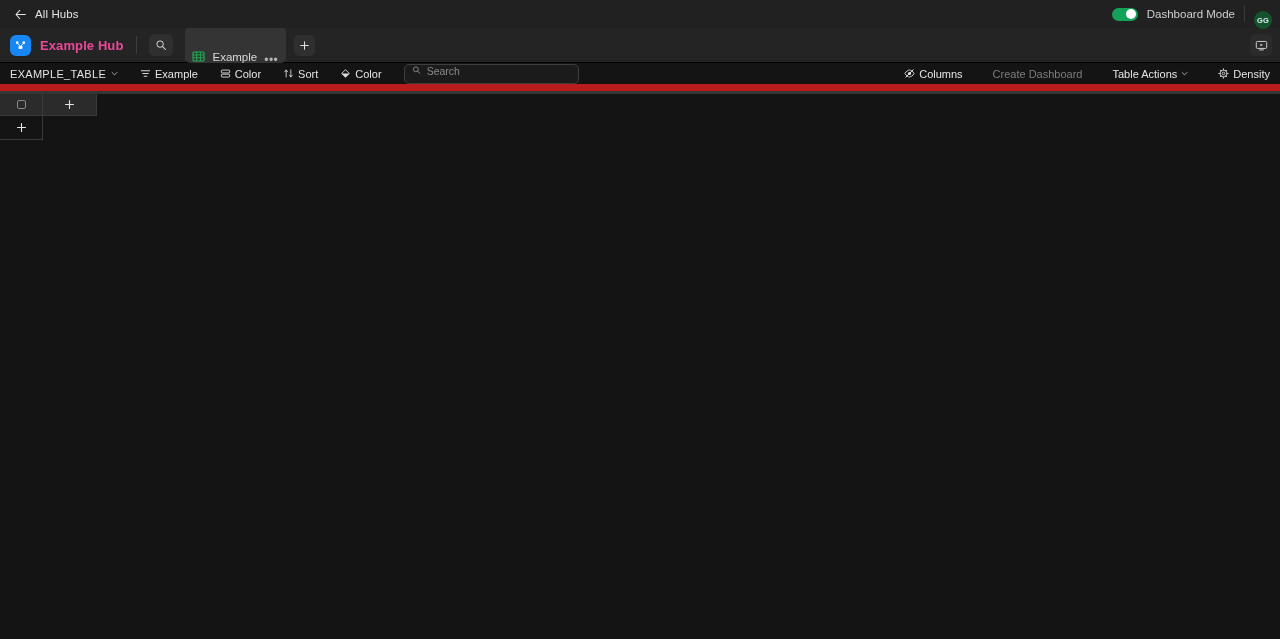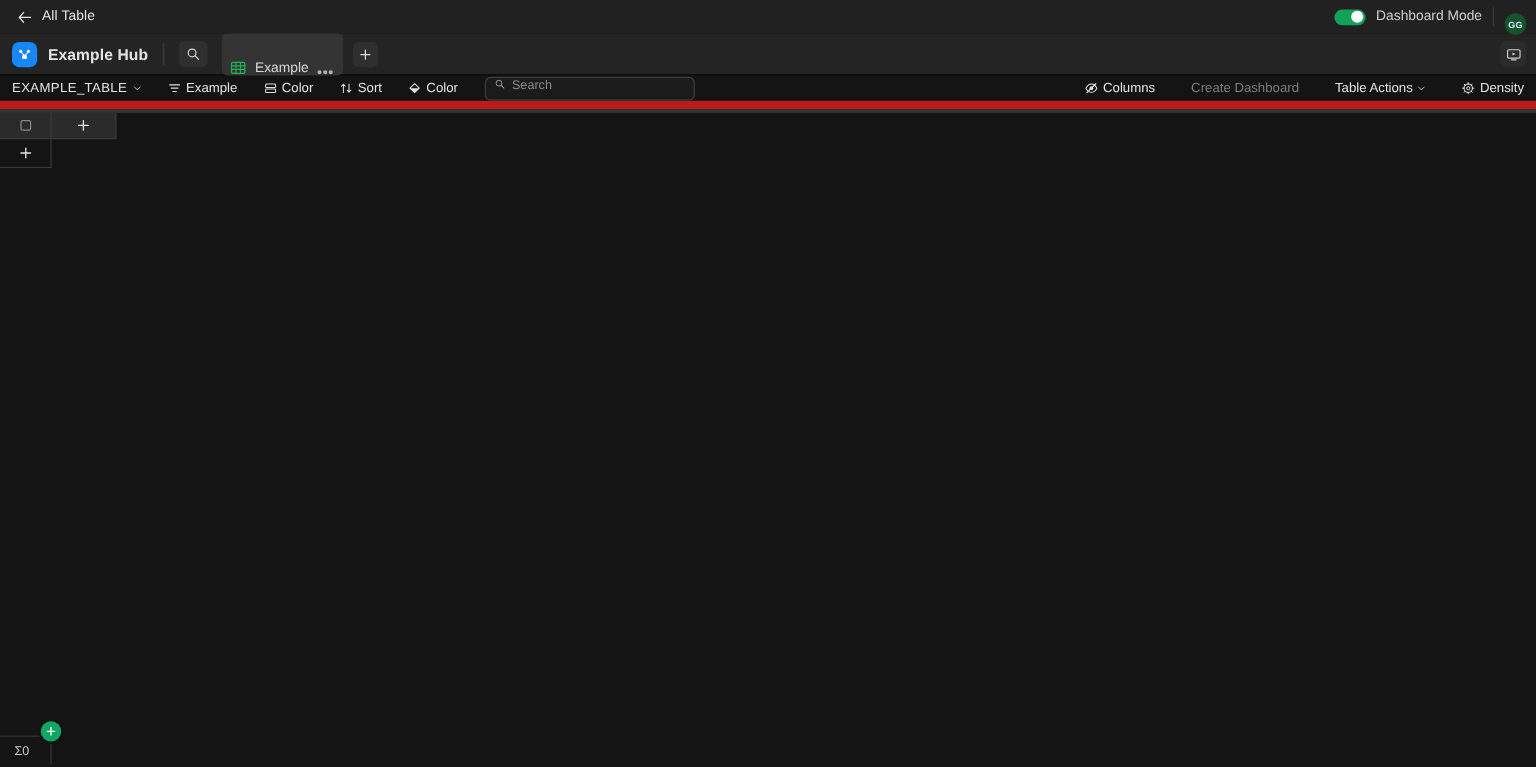--- a/index.html
+++ b/index.html
@@ -84,21 +84,21 @@
     width: 21px; height: 21px;
     border-radius: 6px;
     background: #1787f5;
     display: flex; align-items: center; justify-content: center;
     flex: none;
     cursor: pointer;
   }
   .hub-title {
     font-size: 13px;
     font-weight: 700;
-    color: #e5e5e5;
+    color: #ec4899;
     margin-left: 9px;
     letter-spacing: .1px;
     white-space: nowrap;
   }
   .hub-sep { width: 1px; height: 18px; background: #3d3d3d; margin: 0 12px 0 13px; }
   .icon-btn {
     width: 24px; height: 22px;
     border-radius: 5px;
     background: #2f2f2f;
     display: flex; align-items: center; justify-content: center;
@@ -270,21 +270,21 @@
   }
 </style>
 </head>
 <body>
 
 <div class="topbar">
   <div class="back-group">
     <svg class="back-arrow" viewBox="0 0 16 16">
       <path d="M7 3 L2.5 8 L7 13 M2.5 8 L14 8" fill="none" stroke="#e3e3e3" stroke-width="1.3" stroke-linecap="round" stroke-linejoin="round"></path>
     </svg>
-    <span class="back-label">All Table</span>
+    <span class="back-label">All Hubs</span>
   </div>
 
   <div class="topbar-right">
     <div class="toggle"></div>
     <span class="dev-label">Dashboard Mode</span>
     <div class="vdiv"></div>
     <div class="avatar">GG</div>
   </div>
 </div>
 
@@ -427,23 +427,13 @@
       </svg>
     </div>
   </div>
 
   <div class="addrow-cell">
     <svg class="plus-glyph" viewBox="0 0 16 16">
       <path d="M8 2.2 V13.8 M2.2 8 H13.8" stroke="#e6e6e6" stroke-width="1.6" stroke-linecap="round"></path>
     </svg>
   </div>
 
-  <div class="footer">
-    <div class="fab">
-      <svg width="9" height="9" viewBox="0 0 16 16">
-        <path d="M8 2.6 V13.4 M2.6 8 H13.4" stroke="#ffffff" stroke-width="2" stroke-linecap="round"></path>
-      </svg>
-    </div>
-    <div class="summary-row">
-      <div class="sum-cell">Σ0</div>
-    </div>
-  </div>
 </div>
 
 </body></html>

